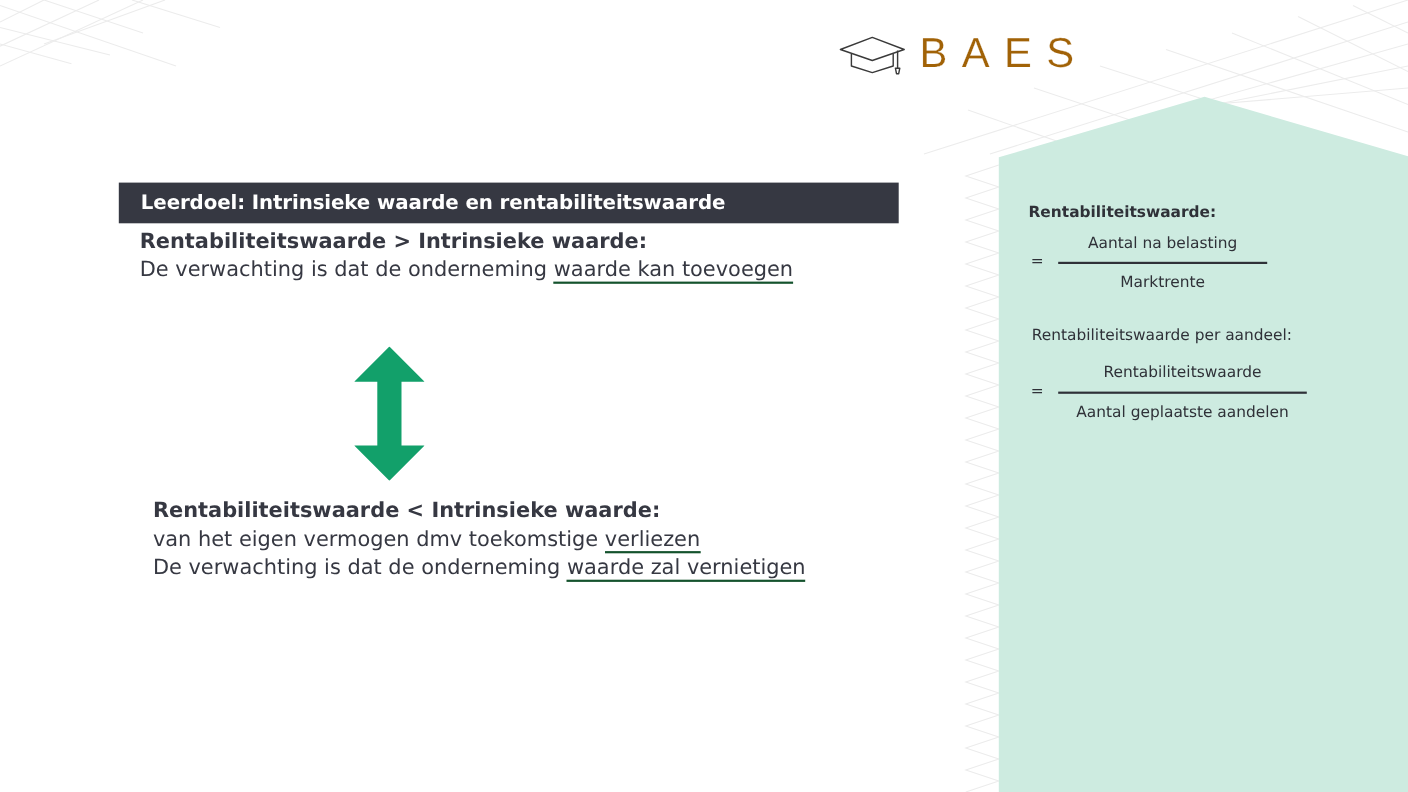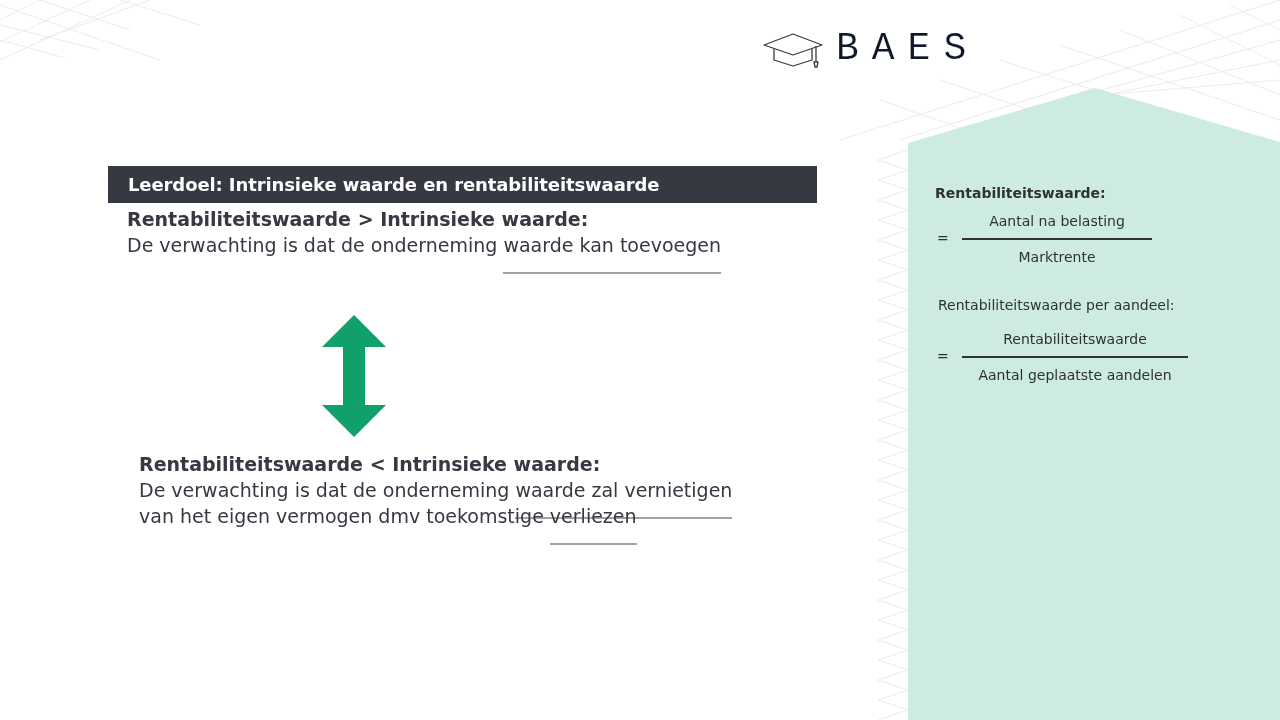--- a/index.html
+++ b/index.html
@@ -1,28 +1,28 @@
 <!DOCTYPE html>
 <html><head>
 <meta charset="utf-8">
 <style>
   html, body { margin:0; padding:0; }
   body { width:1280px; height:720px; position:relative; overflow:hidden; background:#ffffff;
          font-family:"DejaVu Sans", sans-serif; color:#363842; }
   .bg-grid { position:absolute; left:0; top:0; width:1280px; height:720px; }
   .logo { position:absolute; left:762px; top:28px; height:42px; display:flex; align-items:center; }
-  .logo-text { font-family:Liberation Mono, monospace; font-weight:300; font-size:38px;
-               letter-spacing:13px; color:#0f172a; margin-left:12px; line-height:40px;
+  .logo-text { font-family:Liberation Sans, sans-serif; font-weight:300; font-size:38px;
+               letter-spacing:13px; color:#a16207; margin-left:12px; line-height:40px;
                -webkit-text-stroke:0.2px #ffffff; }
   .title-bar { position:absolute; left:108px; top:166px; width:709px; height:37px; background:#363842;
                box-sizing:border-box; padding-left:20px; display:flex; align-items:center; }
   .title-bar span { color:#ffffff; font-weight:bold; font-size:18px; letter-spacing:-0.1px; }
   .block { position:absolute; left:127px; font-size:19px; line-height:26px; color:#363842; }
   .block .head { font-weight:bold; }
-  .block .ul { text-decoration:none; border-bottom:2px solid #a3a3a3; padding-bottom:16px; }
+  .block .ul { text-decoration:none; border-bottom:2px solid #14532d; padding-bottom:0; }
   .arrow { position:absolute; left:322px; top:315px; width:64px; height:122px; }
   .panel { position:absolute; left:0; top:0; width:1280px; height:720px; }
   .formula-title { position:absolute; font-size:14px; color:#2f3138; }
   .bold { font-weight:bold; }
   .num, .den { position:absolute; font-size:14px; color:#2f3138; text-align:center; }
   .line { position:absolute; height:2px; background:#2f3138; }
   .eq { position:absolute; font-size:14px; color:#2f3138; }
 </style>
 </head>
 <body>
@@ -81,22 +81,22 @@
   <div class="head">Rentabiliteitswaarde &gt; Intrinsieke waarde:</div>
   <div><span>De verwachting is dat de onderneming </span><span class="ul">waarde kan toevoegen</span></div>
 </div>
 
 <svg class="arrow" viewBox="0 0 64 122">
   <polygon points="32,0 64,32 43,32 43,90 64,90 32,122 0,90 21,90 21,32 0,32" fill="#12a06a"></polygon>
 </svg>
 
 <div class="block" style="top:451px;margin-left:12px;">
   <div class="head">Rentabiliteitswaarde &lt; Intrinsieke waarde:</div>
+  <div><span>van het eigen vermogen dmv toekomstige </span><span class="ul">verliezen</span></div>
   <div><span>De verwachting is dat de onderneming </span><span class="ul">waarde zal vernietigen</span></div>
-  <div><span>van het eigen vermogen dmv toekomstige </span><span class="ul">verliezen</span></div>
 </div>
 
 <div>
   <div class="formula-title bold" style="left:935px; top:185px;">Rentabiliteitswaarde:</div>
   <div class="num" style="left:962px; width:190px; top:213px;">Aantal na belasting</div>
   <div class="eq" style="left:937px; top:230px;">=</div>
   <div class="line" style="left:962px; width:190px; top:238px;"></div>
   <div class="den" style="left:962px; width:190px; top:249px;text-align:center;">Marktrente</div>
 </div>
 

